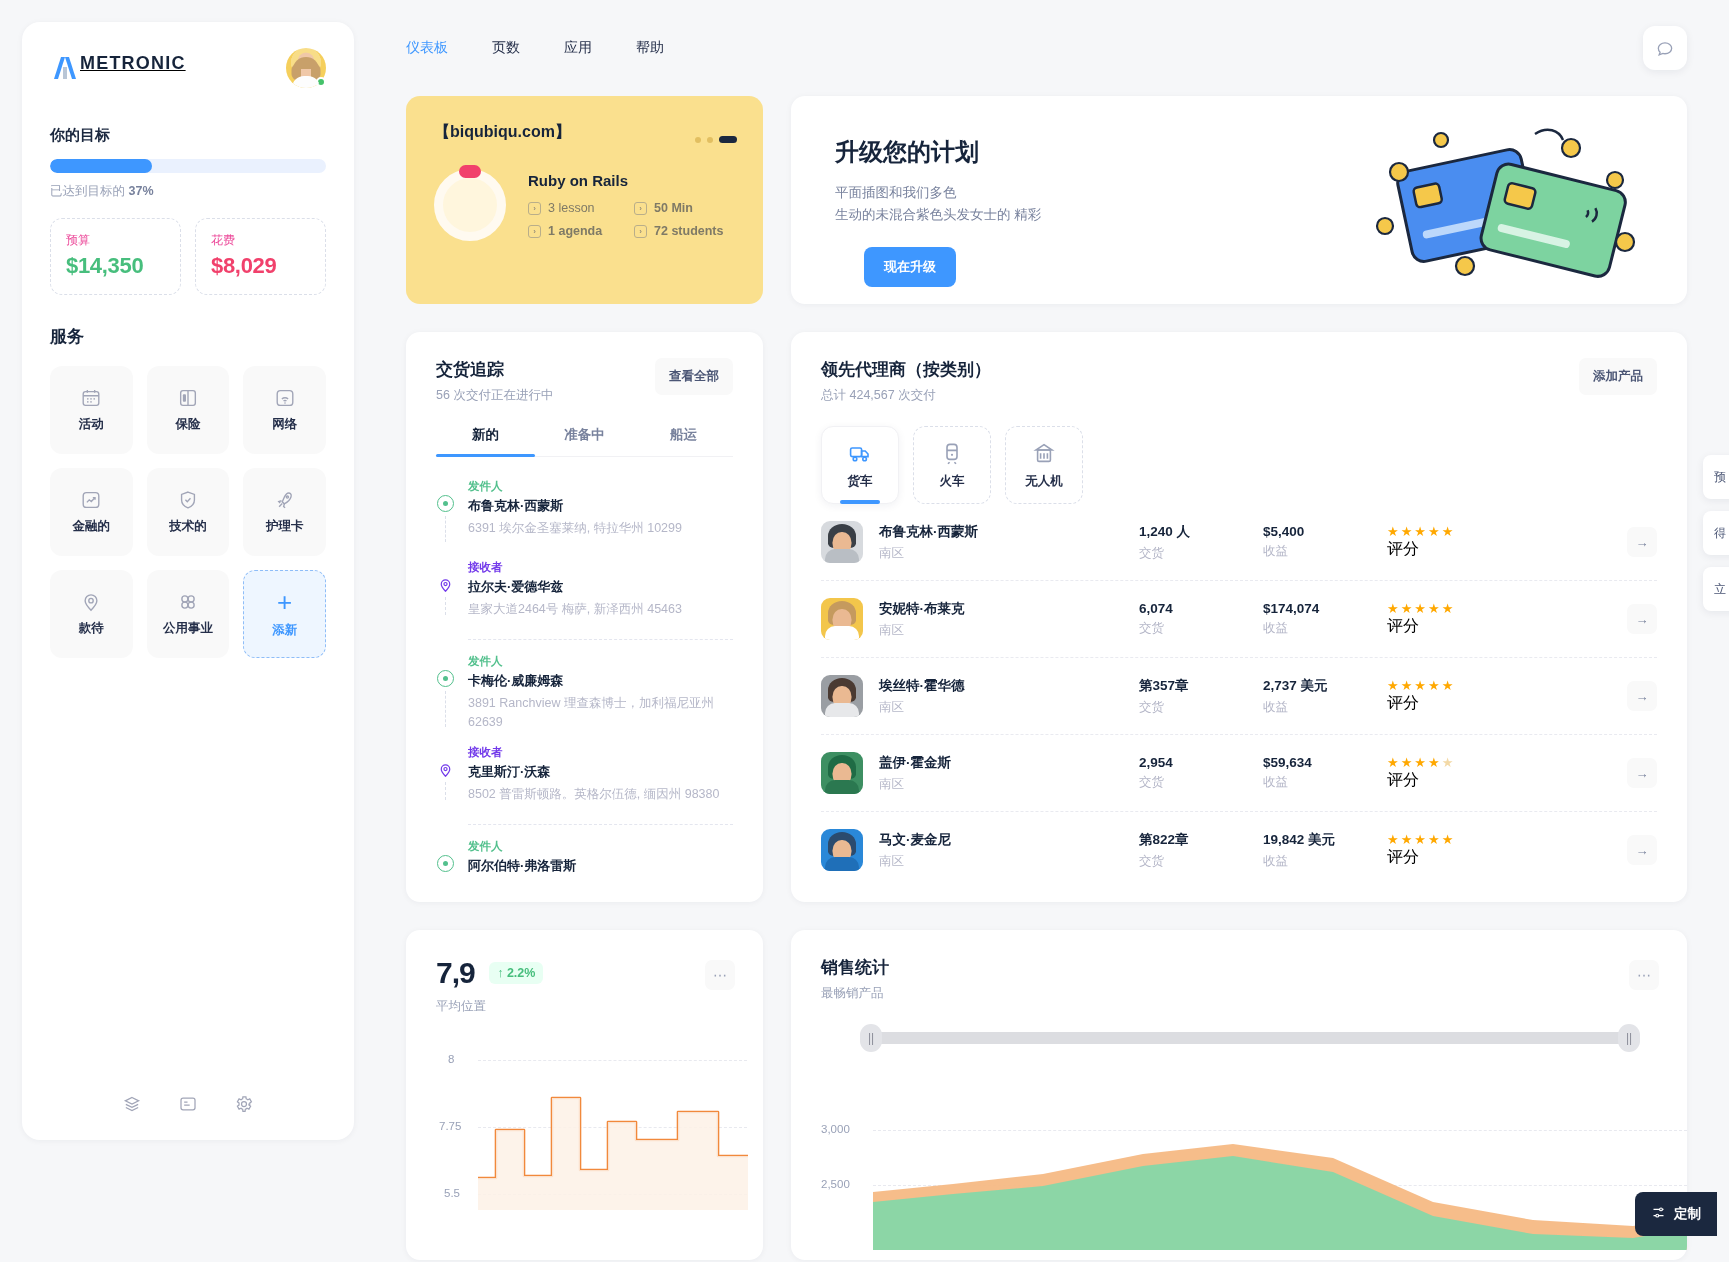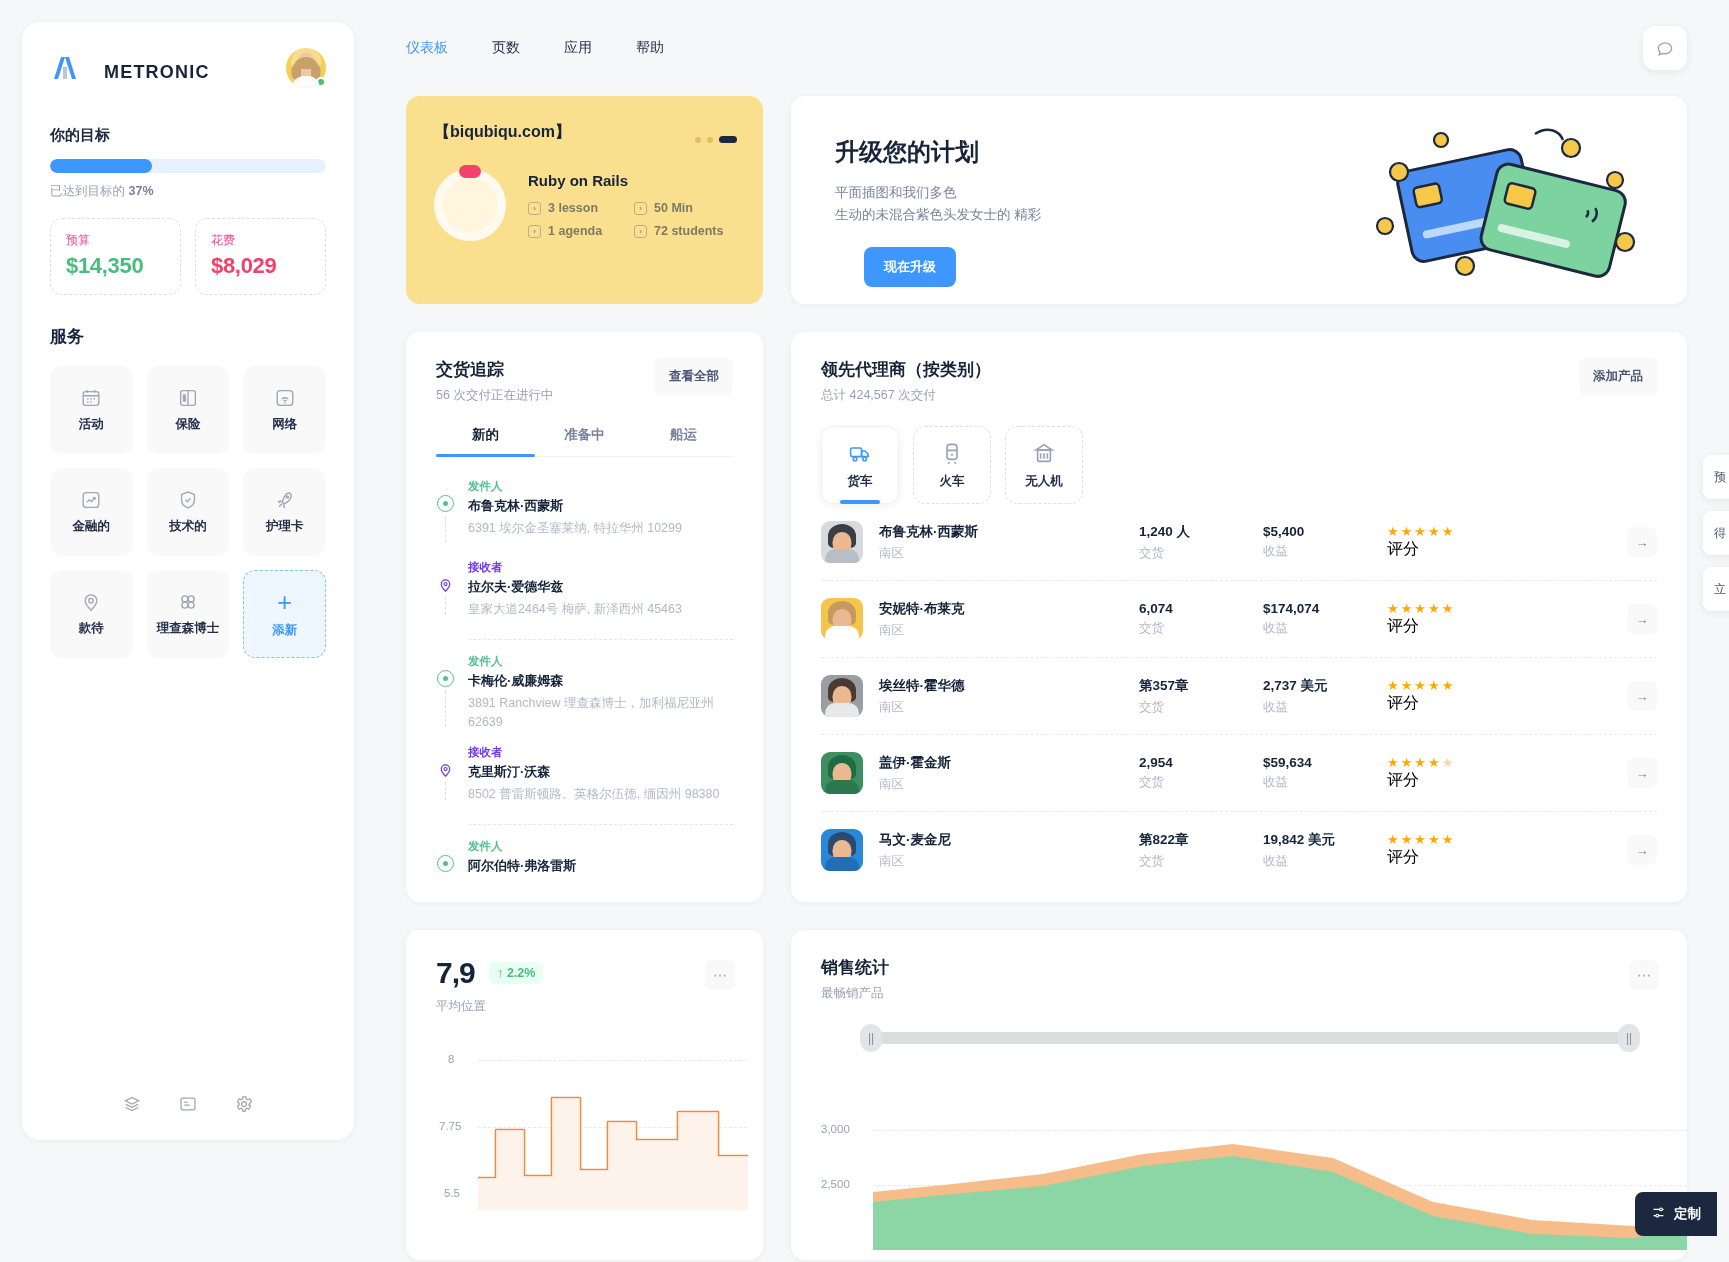--- a/index.html
+++ b/index.html
@@ -14,21 +14,21 @@
   
   .sidebar {
     width: 332px; margin: 22px 0 22px 22px;
     background: #ffffff; border-radius: 18px;
     box-shadow: 0 1px 6px rgba(20,30,60,.05);
     padding: 26px 28px 0 28px;
     display: flex; flex-direction: column;
     height: 1118px; flex: 0 0 auto;
   }
   .sb-top { display:flex; align-items:center; justify-content:space-between; }
-  .brand { display:flex; align-items:flex-end; gap:24px; }
+  .brand { display:flex; align-items:flex-start; gap:0;text-decoration:underline; }
   .brand-mark { width: 30px; height: 30px; position: relative; }
   .brand-name { font-size: 18px; font-weight: 700; letter-spacing: 1.2px; color:#16243b; }
   .avatar-wrap { position: relative; width: 40px; height: 40px; }
   .avatar {
     width: 40px; height: 40px; border-radius: 50%;
     background: radial-gradient(circle at 50% 36%, #f8dd88 0 46%, #f5cf5c 47% 100%);
     overflow: hidden; position: relative;
   }
   .avatar .face { position:absolute; left:50%; top:34%; transform:translate(-50%,-50%);
      width:17px; height:19px; border-radius:50% 50% 45% 45%; background:#f0c8a8;}
@@ -328,21 +328,21 @@
 
       <div class="svc">
         <span>
             <svg width="22" height="22" viewBox="0 0 24 24" fill="none" stroke="#a1a5b7" stroke-width="1.5">
               <circle cx="8.6" cy="8.6" r="3.3"></circle>
               <circle cx="15.4" cy="8.6" r="3.3"></circle>
               <circle cx="8.6" cy="15.4" r="3.3"></circle>
               <circle cx="15.4" cy="15.4" r="3.3"></circle>
             </svg>
           </span>
-        <span class="svc-label">理查森博士</span>
+        <span class="svc-label">公用事业</span>
       </div>
 
       <div class="svc add">
         <span class="plus">+</span>
         <span class="svc-label">添新</span>
       </div>
     </div>
 
     <div class="sb-foot">
       <span>
@@ -393,21 +393,21 @@
         </div>
         <div class="course-body">
           <div class="ring"></div>
           <div>
             <div class="course-sub">Ruby on Rails</div>
             <div class="meta">
               <span>
                   <span class="chip">
                     <i>›</i>
                   </span>
-                  <b style="font-weight:700">3 lesson</b>
+                  <b style="font-weight:400">3 lesson</b>
                 </span>
               <span>
                   <span class="chip">
                     <i>›</i>
                   </span>
                   <b style="font-weight:600">50 Min</b>
                 </span>
               <span>
                   <span class="chip">
                     <i>›</i>

